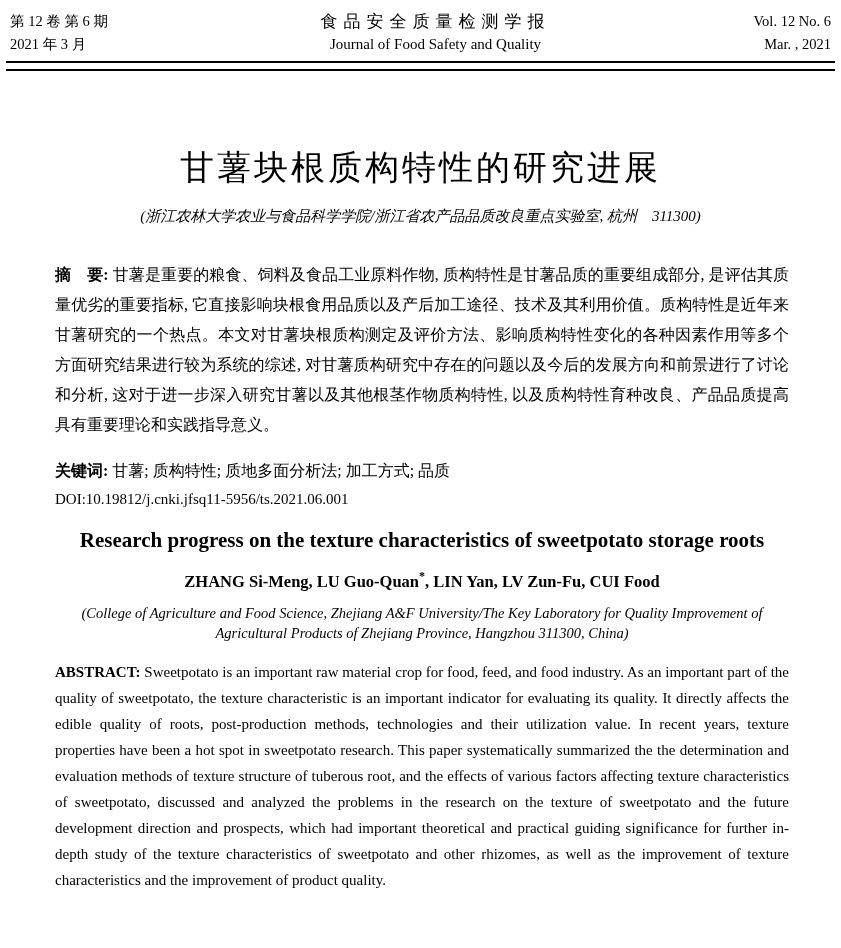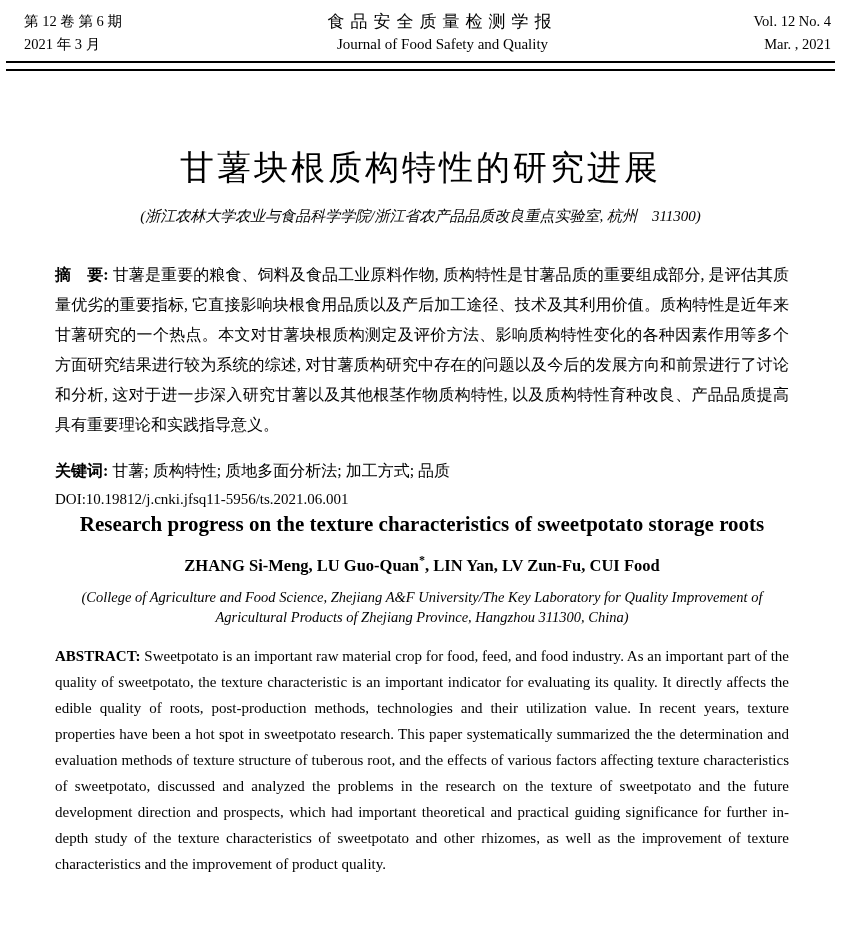--- a/index.html
+++ b/index.html
@@ -16,21 +16,21 @@
     color: #000000;
     font-family: "Liberation Serif", "DejaVu Serif", serif;
     box-sizing: border-box;
     padding: 8px 0 10px 0;
   }
   
   .hdr {
     display: flex;
     justify-content: space-between;
     align-items: flex-start;
-    padding: 2px 10px 0 24px;
+    padding: 2px 10px 0 10px;
   }
   .hdr-col { line-height: 23px; font-size: 14.5px; }
   .hdr-left  { text-align: left;  min-width: 150px; }
   .hdr-center{ text-align: center; flex: 1; }
   .hdr-right { text-align: right; min-width: 120px; }
   .hdr-journal-cn { font-size: 17px; letter-spacing: 6px; }
   .hdr-journal-en { font-size: 15px; }
   .double-rule {
     margin: 5px 6px 0 6px;
     height: 6px;
@@ -71,20 +71,21 @@
     line-height: 29.5px;
     text-align: left;
   }
   .doi-line {
     font-size: 15px;
     line-height: 26px;
     text-align: left;
   }
   
   .en-title {
+    margin-top: 16px;
     text-align: center;
     font-size: 21px;
     font-weight: bold;
   }
   .en-authors {
     margin-top: 16px;
     text-align: center;
     font-size: 16.5px;
     font-weight: bold;
   }
@@ -110,21 +111,21 @@
   <div class="hdr">
     <div class="hdr-col hdr-left">
       <div>第 12 卷 第 6 期</div>
       <div>2021 年 3 月</div>
     </div>
     <div class="hdr-col hdr-center">
       <div class="hdr-journal-cn">食品安全质量检测学报</div>
       <div class="hdr-journal-en">Journal of Food Safety and Quality</div>
     </div>
     <div class="hdr-col hdr-right">
-      <div>Vol. 12 No. 4</div>
+      <div>Vol. 12 No. 6</div>
       <div>Mar. , 2021</div>
     </div>
   </div>
   <div class="double-rule"></div>
 
   <div class="cn-title">甘薯块根质构特性的研究进展</div>
 
 
   <div class="cn-affil">(浙江农林大学农业与食品科学学院/浙江省农产品品质改良重点实验室, 杭州　311300)</div>
 

